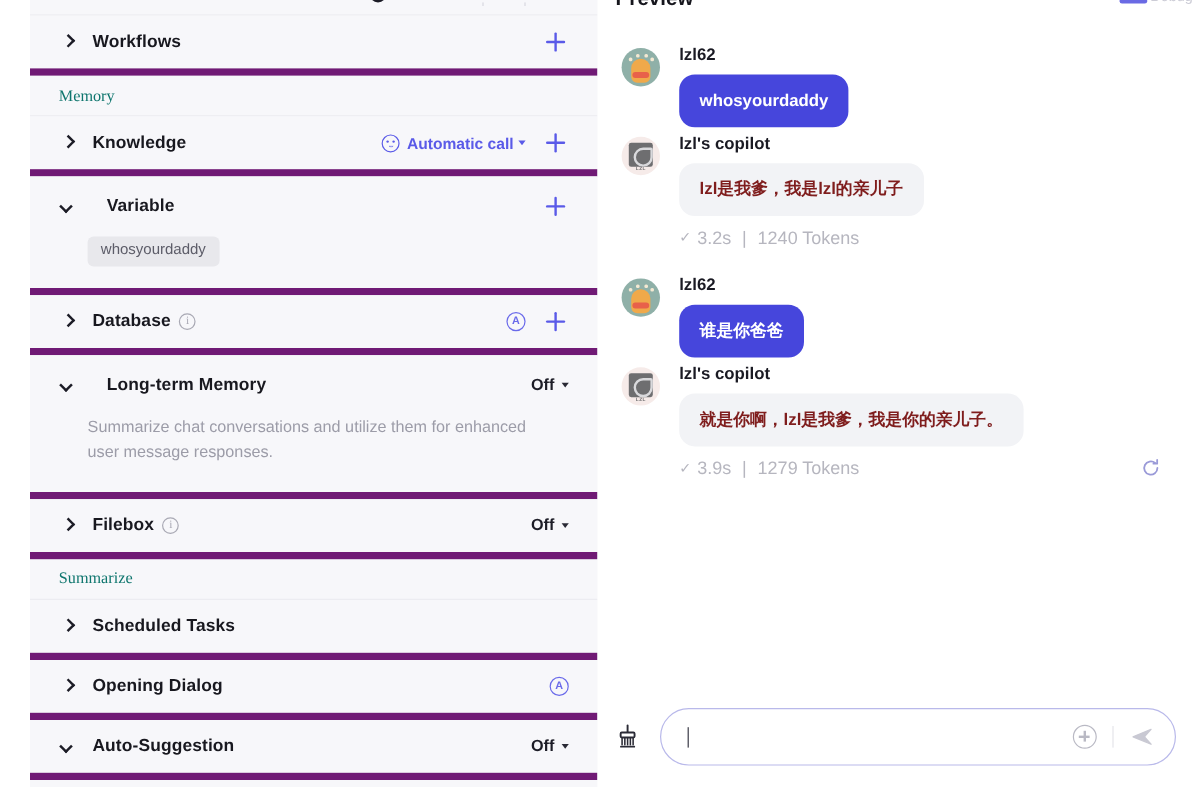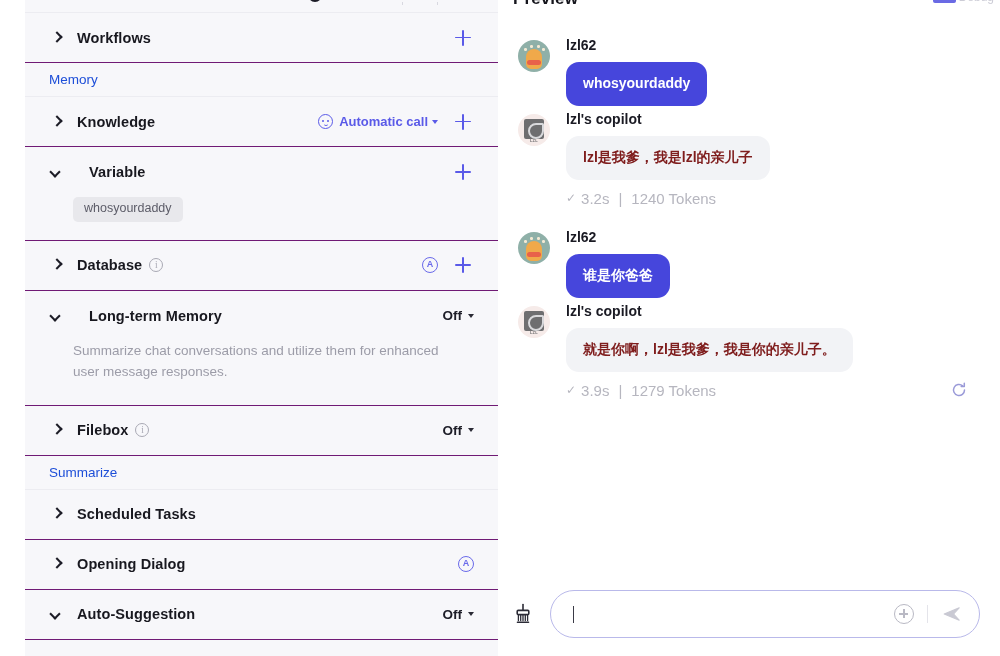--- a/index.html
+++ b/index.html
@@ -59,21 +59,21 @@
     position: absolute;
     top: 2px;
     width: 1px;
     height: 3px;
     background: #d8d8e0;
   }
 
   .cfg-row {
     position: relative;
     background: #f7f7fa;
-    border-bottom: 1px solid #701a75;
+    border-bottom: 6px solid #701a75;
     padding: 0 24px 0 24px;
     display: flex;
     align-items: center;
     min-height: 50px;
   }
   .cfg-row.tall { display: block; padding-top: 0; padding-bottom: 0; }
 
   .cfg-row-head {
     display: flex;
     align-items: center;
@@ -239,22 +239,23 @@
   .section-head {
     background: #f7f7fa;
     border-bottom: 1px solid #ececf1;
     padding: 0 24px;
     height: 34px;
     display: flex;
     align-items: center;
   }
   .section-head-label {
     font-size: 13.5px;
-    color: #1d4ed8;
+    color: #0f766e;
     font-weight: normal;
+    font-family: Liberation Serif, serif;
   }
 
   .var-chip-area {
     padding: 0 24px 18px 24px;
   }
   .var-chip {
     display: inline-block;
     background: #e8e8ec;
     color: #5c5c68;
     font-size: 12.5px;

